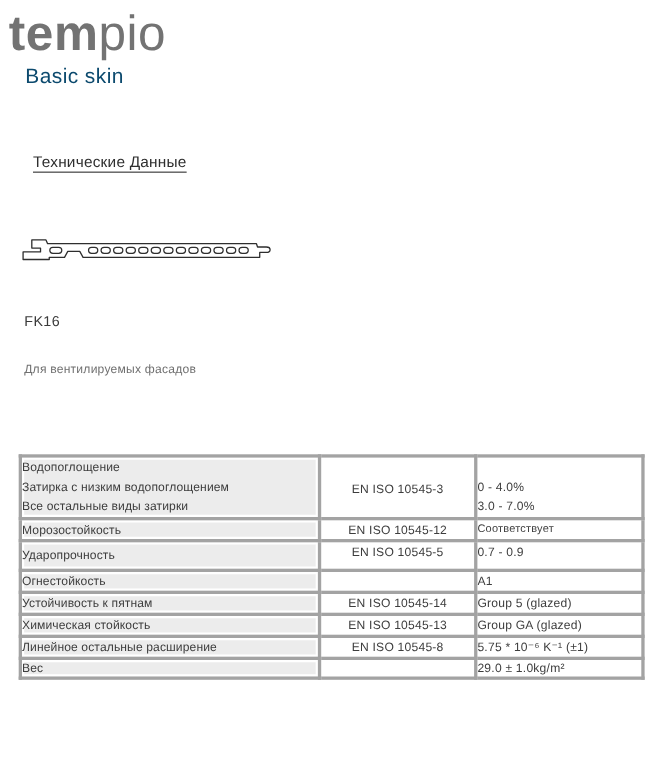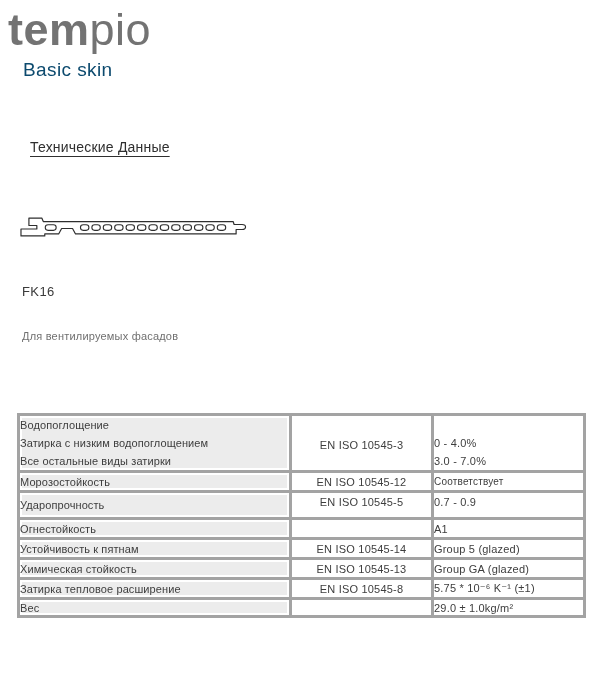--- a/index.html
+++ b/index.html
@@ -141,21 +141,21 @@
       <td class="lbl">Устойчивость к пятнам</td>
       <td class="std">EN ISO 10545-14</td>
       <td class="val">Group 5 (glazed)</td>
     </tr>
     <tr class="r-std">
       <td class="lbl">Химическая стойкость</td>
       <td class="std">EN ISO 10545-13</td>
       <td class="val">Group GA (glazed)</td>
     </tr>
     <tr class="r-std">
-      <td class="lbl">Затирка тепловое расширение</td>
+      <td class="lbl">Линейное остальные расширение</td>
       <td class="std">EN ISO 10545-8</td>
       <td class="val">5.75 * 10⁻⁶ K⁻¹ (±1)</td>
     </tr>
     <tr class="r-last">
       <td class="lbl">Вес</td>
       <td class="std"></td>
       <td class="val">29.0 ± 1.0kg/m²</td>
     </tr>
   </tbody>
 </table>

